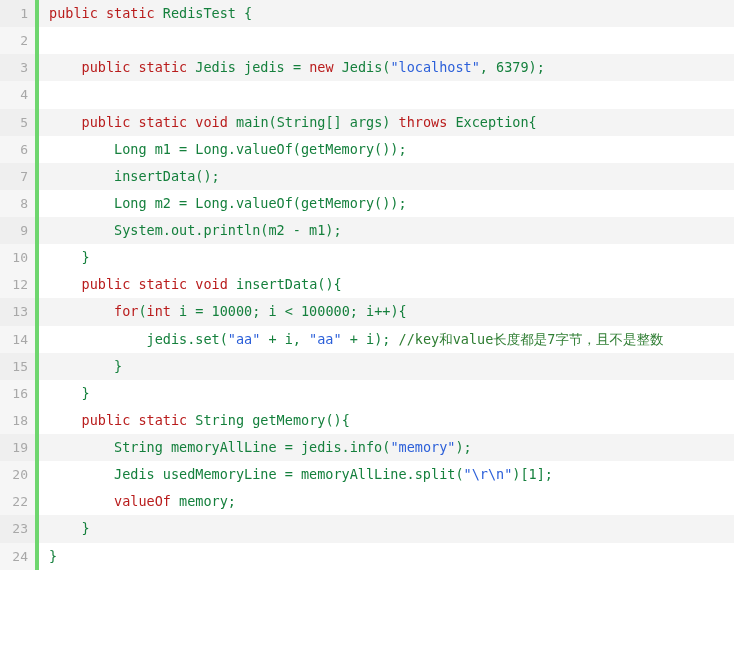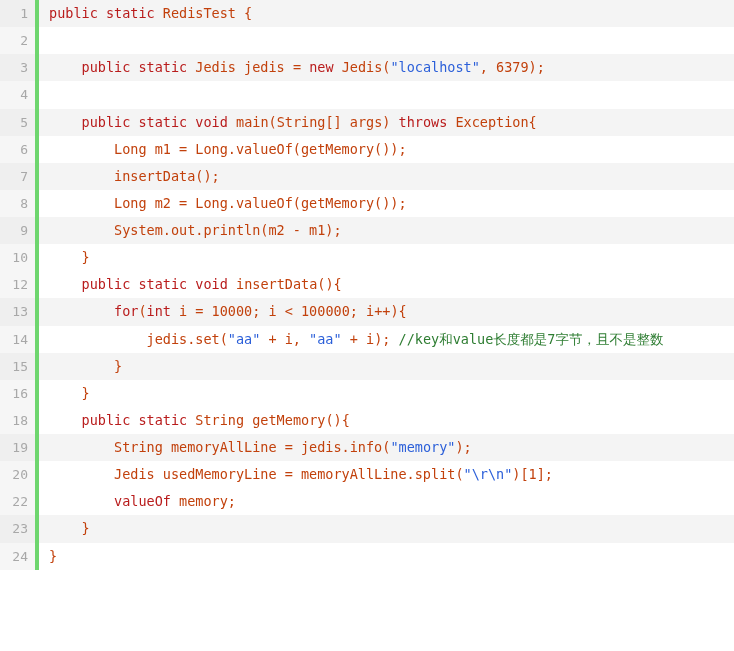--- a/index.html
+++ b/index.html
@@ -65,21 +65,21 @@
     color: #24292e;
     font-family: "DejaVu Sans Mono", "Liberation Mono", monospace;
     letter-spacing: 0px;
     overflow: hidden;
   }
 
   
   .kw   { color: #b91c1c; }
   .str  { color: #2b5fd9; }
   .cmt  { color: #2e7d32; text-align: center; }
-  .plain{ color: #c2410c; }
+  .plain{ color: #15803d; }
 </style>
 </head>
 <body>
 
 <div id="editor">
   <div id="lines-container">
       <div class="code-line alt"><div class="gutter">1</div><div class="marker"></div><div class="code-text"><span class="kw">public</span><span class="plain"> </span><span class="kw">static</span><span class="plain"> RedisTest {</span></div></div>
       <div class="code-line"><div class="gutter">2</div><div class="marker"></div><div class="code-text"></div></div>
       <div class="code-line alt"><div class="gutter">3</div><div class="marker"></div><div class="code-text"><span class="plain">    </span><span class="kw">public</span><span class="plain"> </span><span class="kw">static</span><span class="plain"> Jedis jedis = </span><span class="kw">new</span><span class="plain"> Jedis(</span><span class="str">"localhost"</span><span class="plain">, 6379);</span></div></div>
       <div class="code-line"><div class="gutter">4</div><div class="marker"></div><div class="code-text"></div></div>

